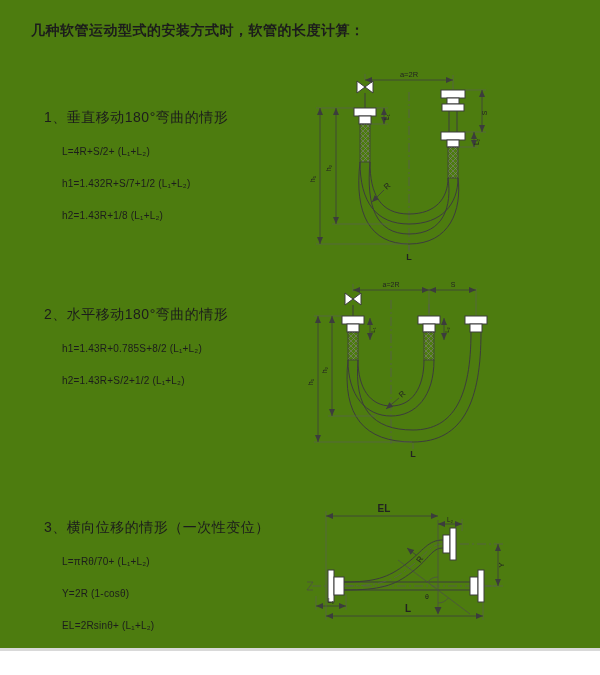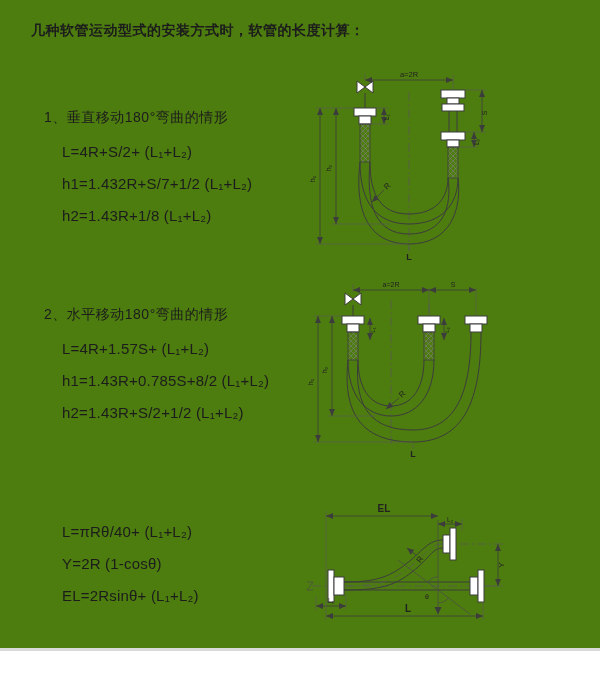--- a/index.html
+++ b/index.html
@@ -6,21 +6,21 @@
   .page{
     position:relative;width:600px;height:651px;background:#4d7c0f;overflow:hidden;
     font-family:"Liberation Sans","DejaVu Sans",sans-serif;color:#1c1c1c;
   }
   .title{
     position:absolute;left:31px;top:22px;font-size:14px;font-weight:bold;
     letter-spacing:0.5px;white-space:nowrap;
   }
   .sec{position:absolute;left:44px;}
   .sec-heading{font-size:14px;font-weight:normal;letter-spacing:0.5px;line-height:22px;margin-bottom:8px;white-space:nowrap;}
-  .formula{font-size:15px;line-height:32px;padding-left:18px;letter-spacing:0.2px;white-space:nowrap;}
+  .formula{font-size:10px;line-height:32px;padding-left:18px;letter-spacing:0.2px;white-space:nowrap;}
   .diagram{position:absolute;}
   
   .obj{stroke:#3c3c3c;stroke-width:1;fill:none;}
   .objf{stroke:#3c3c3c;stroke-width:1;fill:#ffffff;}
   .thin{stroke:#4a4a4a;stroke-width:0.7;fill:none;}
   .dim{stroke:#3c3c3c;stroke-width:0.8;fill:none;}
   .ext{stroke:#5a5a5a;stroke-width:0.6;fill:none;}
   .cl{stroke:#5a5a5a;stroke-width:0.7;fill:none;stroke-dasharray:9 3 2 3;}
   .dtext{fill:#222;font-family:"Liberation Sans","DejaVu Sans",sans-serif;}
   .page-edge{position:absolute;left:0;bottom:0;width:600px;height:3px;background:#d9d9d9;}
@@ -34,27 +34,27 @@
 
   <div class="sec" style="top:106px">
     <div class="sec-heading">1、垂直移动180°弯曲的情形</div>
     <div class="formula">L=4R+S/2+ (L₁+L₂)</div>
     <div class="formula">h1=1.432R+S/7+1/2 (L₁+L₂)</div>
     <div class="formula">h2=1.43R+1/8 (L₁+L₂)</div>
   </div>
 
   <div class="sec" style="top:303px">
     <div class="sec-heading">2、水平移动180°弯曲的情形</div>
-    <div class="formula">L=4R+1.57S+ (L₁+L₂)</div>
     <div class="formula">h1=1.43R+0.785S+8/2 (L₁+L₂)</div>
     <div class="formula">h2=1.43R+S/2+1/2 (L₁+L₂)</div>
   </div>
 
   <div class="sec" style="top:516px">
-    <div class="formula">L=πRθ/40+ (L₁+L₂)</div>
+    <div class="sec-heading">3、横向位移的情形（一次性变位）</div>
+    <div class="formula">L=πRθ/70+ (L₁+L₂)</div>
     <div class="formula">Y=2R (1-cosθ)</div>
     <div class="formula">EL=2Rsinθ+ (L₁+L₂)</div>
   </div>
 
   <svg class="diagram" style="left:308px;top:66px" width="280" height="195" viewBox="0 0 280 195">
     <defs>
       <marker id="ar1" markerWidth="8" markerHeight="8" refX="7" refY="4" orient="auto-start-reverse" markerUnits="userSpaceOnUse">
         <path d="M0,1 L7,4 L0,7 Z" fill="#3c3c3c"></path>
       </marker>
       <pattern id="hb1" patternUnits="userSpaceOnUse" width="5" height="5">

